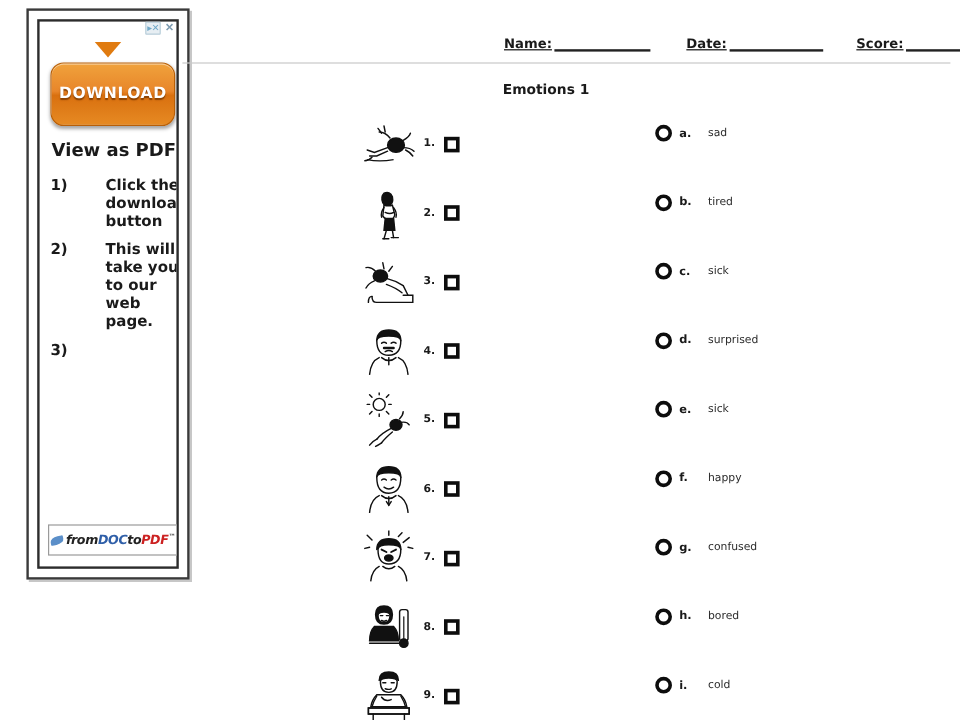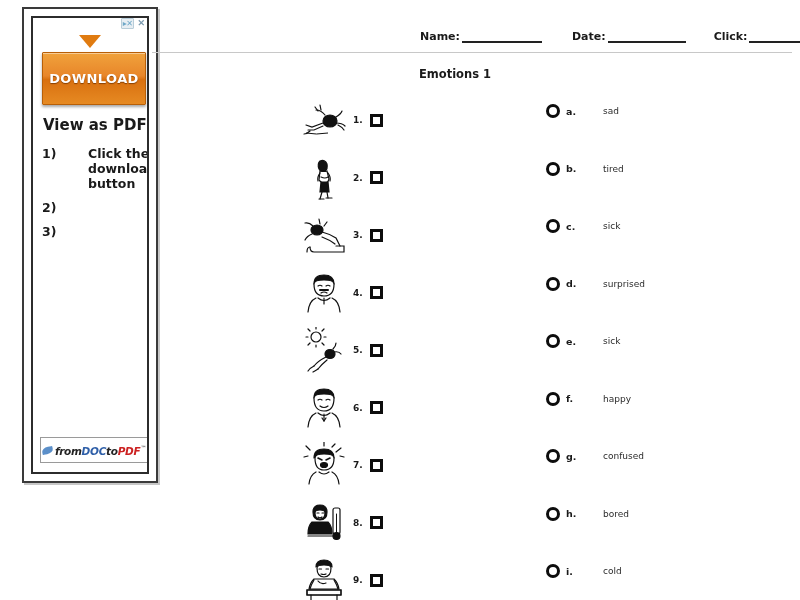--- a/index.html
+++ b/index.html
@@ -78,21 +78,21 @@
     border-left: 11px solid transparent;
     border-right: 11px solid transparent;
     border-top: 13px solid #e07b10;
   }
   #download-button {
     position: absolute;
     left: 9px;
     top: 34px;
     width: 104px;
     height: 53px;
-    border-radius: 1px;
+    border-radius: 11px;
     background: linear-gradient(to bottom, #f0a23c 0%, #e8862a 45%, #d9700f 52%, #e68a23 100%);
     border: 1px solid #b85f07;
     box-shadow: 0 2px 3px rgba(0,0,0,0.35), inset 0 1px 0 rgba(255,255,255,0.45);
     display: flex;
     align-items: center;
     justify-content: center;
     cursor: pointer;
     box-sizing: border-box;
   }
   #download-button .dl-text {
@@ -169,21 +169,21 @@
 
   #name-row {
     position: absolute;
     left: 420px;
     top: 30px;
     display: flex;
     align-items: baseline;
     gap: 0px;
     font-family: "DejaVu Sans", sans-serif;
   }
-  .field { display: flex; align-items: flex-end; }
+  .field { display: flex; align-items: flex-end; text-decoration: underline; }
   .field-label {
     font-size: 11px;
     font-weight: bold;
     color: #1a1a1a;
     white-space: nowrap;
   }
   .field-blank {
     display: inline-block;
     border-bottom: 2px solid #222;
     height: 11px;
@@ -277,21 +277,21 @@
     font-size: 9.5px;
     font-weight: bold;
     color: #1a1a1a;
     font-family: "DejaVu Sans", sans-serif;
     width: 10px;
   }
   .ans-word {
     font-size: 9px;
     color: #2b2b2b;
     font-family: "DejaVu Sans", sans-serif;
-    margin-left: 21px;
+    margin-left: 8px;
   }
 </style>
 </head>
 <body>
 
 <div id="ad-panel">
   <div id="ad-inner">
 
     <div class="ad-topbar">
       <span class="adchoices">▸✕</span>
@@ -306,20 +306,21 @@
 
     <div class="ad-heading">View as PDF</div>
 
     <div class="ad-steps">
       <div class="ad-step">
         <span class="num">1)</span>
         <span class="txt">Click the download button</span>
       </div>
       <div class="ad-step">
         <span class="num">2)</span>
+        <span class="txt">This will take you to our web page.</span>
       </div>
       <div class="ad-step">
         <span class="num">3)</span>
       </div>
     </div>
 
     <div id="ad-logo">
       <span class="swoosh"></span>
       <span class="logotext"><span class="lg-from">from</span><span class="lg-doc">DOC</span><span class="lg-to">to</span><span class="lg-pdf">PDF</span><span class="lg-tm">™</span></span>
     </div>
@@ -334,21 +335,21 @@
       <span class="field-label">Name:</span>
       <span class="field-blank blank-name"></span>
     </span>
     <span class="gap-md"></span>
     <span class="field">
       <span class="field-label">Date:</span>
       <span class="field-blank blank-date"></span>
     </span>
     <span class="gap-sm"></span>
     <span class="field">
-      <span class="field-label">Click:</span>
+      <span class="field-label">Score:</span>
       <span class="field-blank blank-score"></span>
     </span>
   </div>
 
   <div id="header-rule"></div>
 
   <div id="page-title">Emotions 1</div>
 
   <div id="columns">
 

